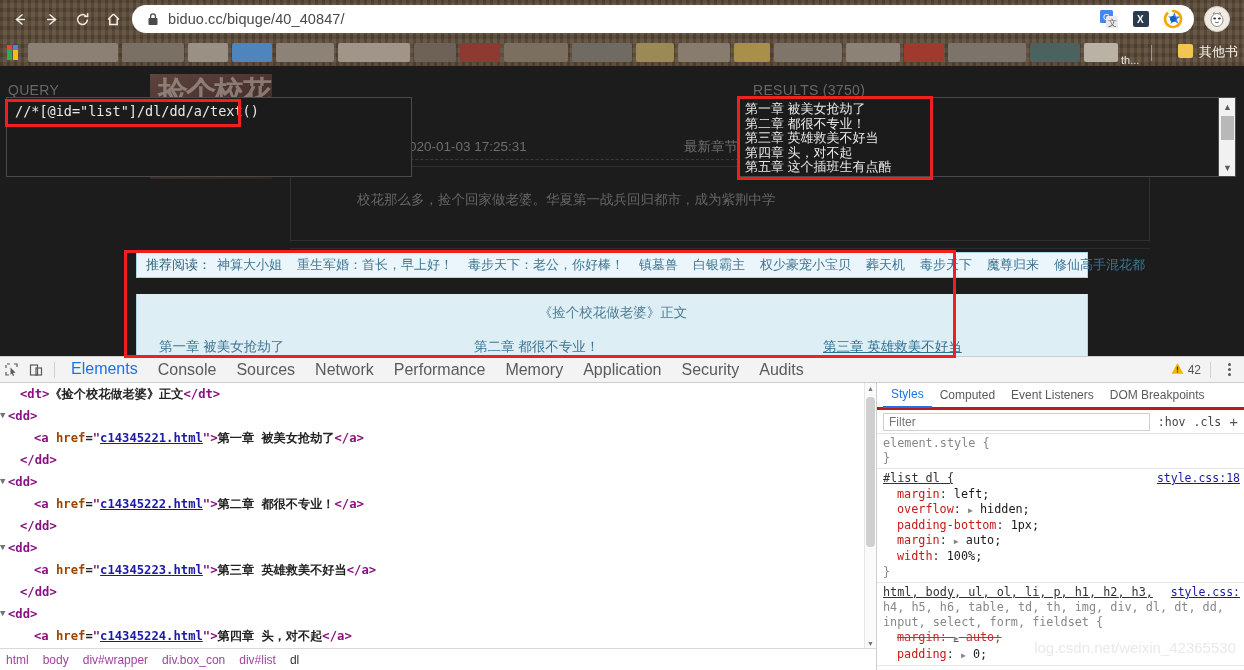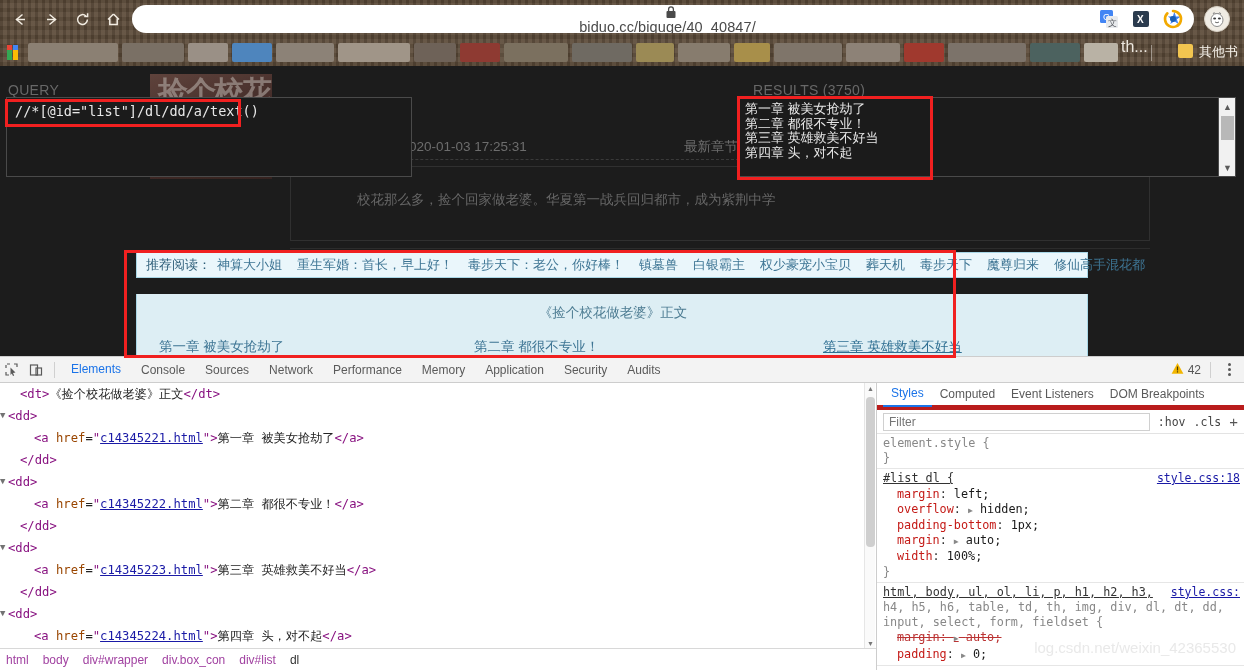--- a/index.html
+++ b/index.html
@@ -23,21 +23,21 @@
     position: absolute; top: 6px; width: 26px; height: 26px;
     display: flex; align-items: center; justify-content: center;
     color: #f2ece2; font-size: 17px; line-height: 1;
   }
   .navbtn svg { display: block; }
   #nav-back { left: 7px; } #nav-fwd { left: 38px; }
   #nav-reload { left: 69px; } #nav-home { left: 100px; }
 
   .omnibox {
     position: absolute; top: 5px; left: 132px; width: 1062px; height: 28px;
-    background: #fff; border-radius: 14px; display: flex; align-items: center; flex-direction: column;
+    background: #fff; border-radius: 14px; display: flex; align-items: center;
   }
   .lock { margin-left: 15px; width: 12px; height: 14px; flex: none; }
   .urltext {
     margin-left: 9px; font-size: 14.5px; color: #4a4a4a;
     font-family: "Liberation Sans", sans-serif; letter-spacing: .1px;
     white-space: nowrap; overflow: hidden;
   }
   .star { position: absolute; right: 12px; top: 5px; color: #4285f4; font-size: 17px; line-height: 18px; }
 
   .ext { position: absolute; top: 8px; width: 22px; height: 22px; }
@@ -53,21 +53,21 @@
 
   
   .bmbar { position: absolute; top: 38px; left: 0; width: 1244px; height: 28px; }
   #bm-apps { position: absolute; left: 7px; top: 7px; width: 14px; height: 14px; }
   #bm-apps i { position: absolute; width: 5px; height: 5px; display: block; }
   .blurchip {
     position: absolute; top: 5px; height: 19px; border-radius: 2px;
     filter: blur(0.4px);
   }
   #bm-truncated {
-    position: absolute; left: 1121px; top: 0; font-size: 16px; color: #ece7df;
+    position: absolute; left: 1121px; top: 16px; font-size: 11px; color: #ece7df;
   }
   #bm-sep { position: absolute; left: 1151px; top: 7px; width: 1px; height: 16px; background: rgba(255,255,255,.4); }
   #bm-other-folder {
     position: absolute; left: 1178px; top: 6px; width: 15px; height: 14px;
     background: #f2c550; border-radius: 1px 2px 2px 2px;
   }
   #bm-other-label { position: absolute; left: 1199px; top: 5px; font-size: 13px; color: #f5f1ea; white-space: nowrap; }
 
   
   .page {
@@ -167,37 +167,37 @@
   }
   .dt-toolbar {
     position: absolute; top: 0; left: 0; width: 1244px; height: 26px;
     background: #f3f3f3; border-bottom: 1px solid #cdcdcd;
     display: flex; align-items: center;
   }
   .dt-iconbtn { width: 24px; height: 24px; display: flex; align-items: center; justify-content: center; }
   .dt-vsep { width: 1px; height: 16px; background: #d0d0d0; margin: 0 6px; }
   .dt-tab {
     padding: 0 10px; height: 39px; display: flex; align-items: center;
-    font-size: 12px; color: #5a5a5a; white-space: nowrap;
+    font-size: 16px; color: #5a5a5a; white-space: nowrap;
   }
   .dt-tab.active { color: #1a73e8; border-bottom: 2px solid #1a73e8; }
   .dt-right { margin-left: auto; display: flex; align-items: center; padding-right: 6px; }
   #dt-warn-count { font-size: 12px; color: #555; margin-left: 4px; }
   #dt-warn-sep { width: 1px; height: 16px; background: #d0d0d0; margin: 0 9px; }
   #dt-menu-dots { width: 18px; display: flex; flex-direction: column; align-items: center; gap: 2px; }
   #dt-menu-dots i { width: 3px; height: 3px; border-radius: 50%; background: #5a5a5a; display: block; }
 
   
   .dt-elements {
     position: absolute; top: 26px; left: 0; width: 876px; height: 266px;
     overflow: hidden; background: #fff;
     font-family: "DejaVu Sans Mono", "Liberation Mono", monospace;
     font-size: 12.2px; line-height: 22px; color: #222;
   }
-  .tl { position: relative; height: 22px; white-space: nowrap; }
+  .tl { position: relative; height: 22px; white-space: nowrap; font-weight: bold; }
   .tw { position: absolute; left: 0; top: 6px; width: 10px; color: #737373; font-size: 9px; line-height: 9px; }
   .tcontent { display: block; }
   .tag { color: #881280; }
   .attr { color: #994500; }
   .val { color: #1a1aa6; text-decoration: underline; }
   .punc { color: #881280; }
   .txt { color: #222; }
 
   .dt-tree-scroll {
     position: absolute; right: 0; top: 26px; width: 11px; height: 266px;
@@ -214,21 +214,21 @@
     font-size: 12px; color: #a142a1;
   }
   .dt-breadcrumb span { margin-right: 14px; white-space: nowrap; }
   .dt-breadcrumb span.last { color: #333; }
 
   
   .dt-styles {
     position: absolute; top: 26px; left: 876px; width: 368px; height: 288px;
     background: #fff; border-left: 1px solid #cdcdcd; overflow: hidden;
   }
-  .dt-styles-tabs { display: flex; align-items: center; height: 27px; border-bottom: 5px solid #b91c1c; padding-left: 6px; }
+  .dt-styles-tabs { display: flex; align-items: center; height: 27px; border-bottom: 3px solid #b91c1c; padding-left: 6px; }
   .dt-styles-tabs .st {
     padding: 0 8px; height: 26px; display: flex; align-items: center;
     font-size: 12px; color: #5a5a5a; white-space: nowrap;
   }
   .dt-styles-tabs .st.active { color: #1a73e8; border-bottom: 2px solid #1a73e8; }
   .dt-filterrow { display: flex; align-items: center; height: 24px; border-bottom: 1px solid #e3e3e3; padding: 0 6px; }
   #dt-style-filter {
     flex: 1; height: 18px; border: 1px solid #d0d0d0; background: #fff;
     font-size: 12px; color: #888; padding: 0 5px; outline: none;
     font-family: "Liberation Sans", sans-serif;
@@ -403,20 +403,21 @@
     <div id="xp-query-text">//*[@id="list"]/dl/dd/a/text()</div>
   </div>
 
   <div class="xp-label" id="xp-results-label">RESULTS (3750)</div>
   <div class="xp-panel" id="xp-results-panel">
     <div id="xp-results-list">
         <div>第一章  被美女抢劫了</div>
         <div>第二章  都很不专业！</div>
         <div>第三章  英雄救美不好当</div>
         <div>第四章  头，对不起</div>
+        <div>第五章  这个插班生有点酷</div>
       </div>
     <div class="xp-scroll">
       <div class="xp-arrow up">▲</div>
       <div class="xp-thumb"></div>
       <div class="xp-arrow down">▼</div>
     </div>
   </div>
 
   <div class="redbox" id="redbox-query"></div>
   <div class="redbox" id="redbox-results"></div>

